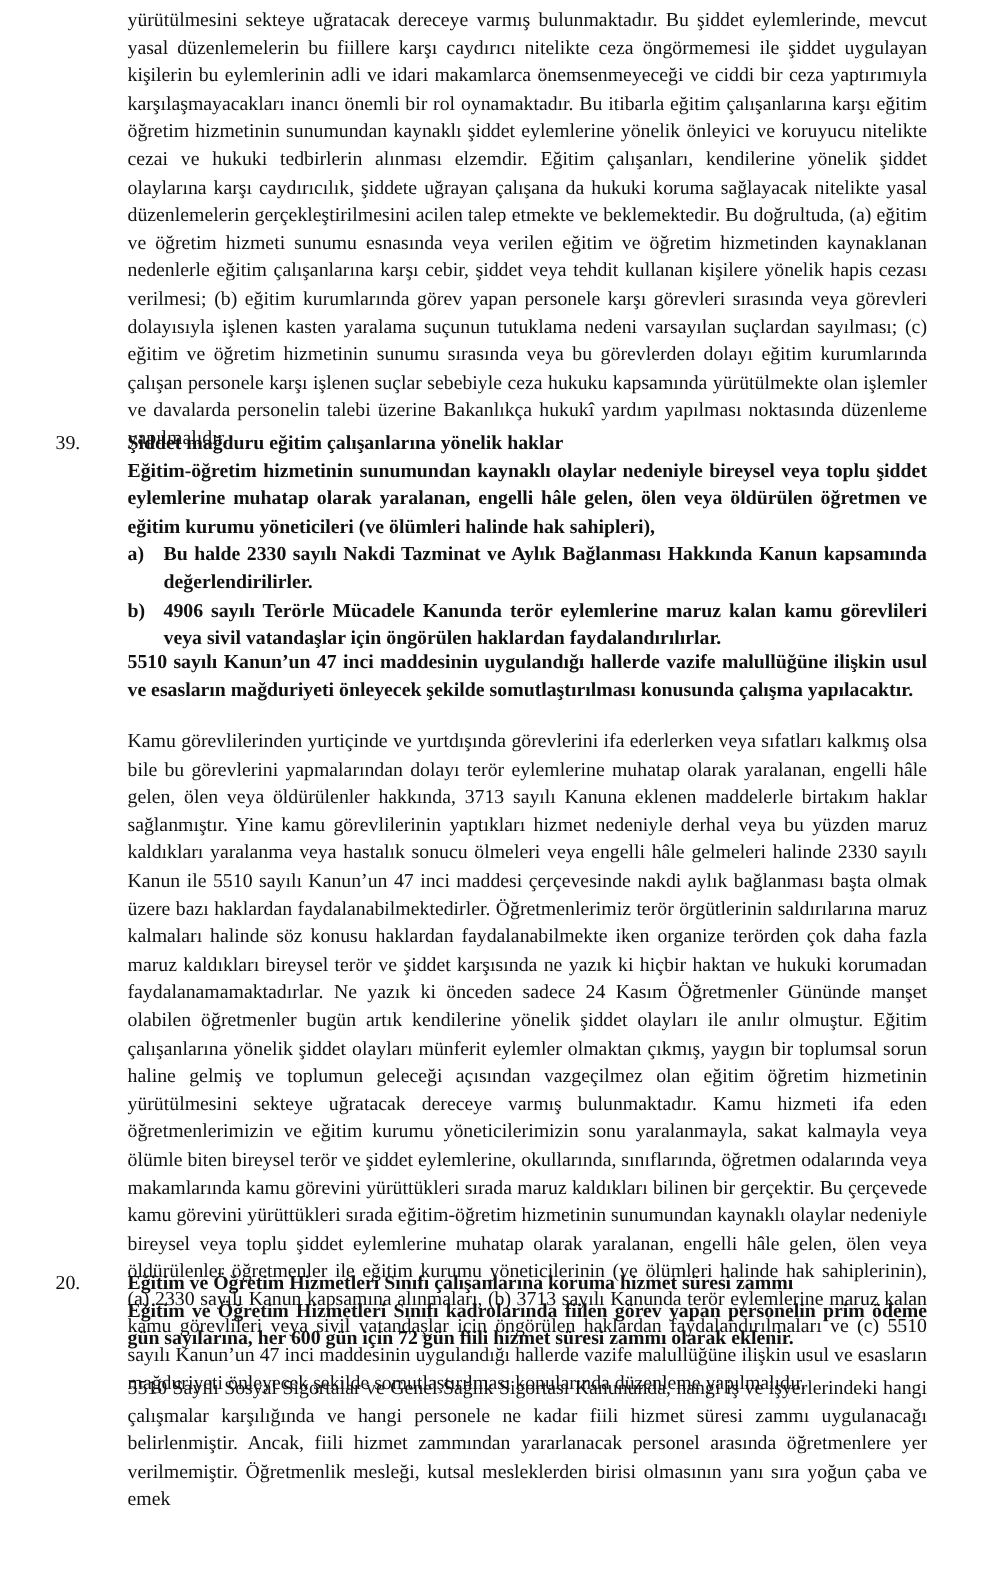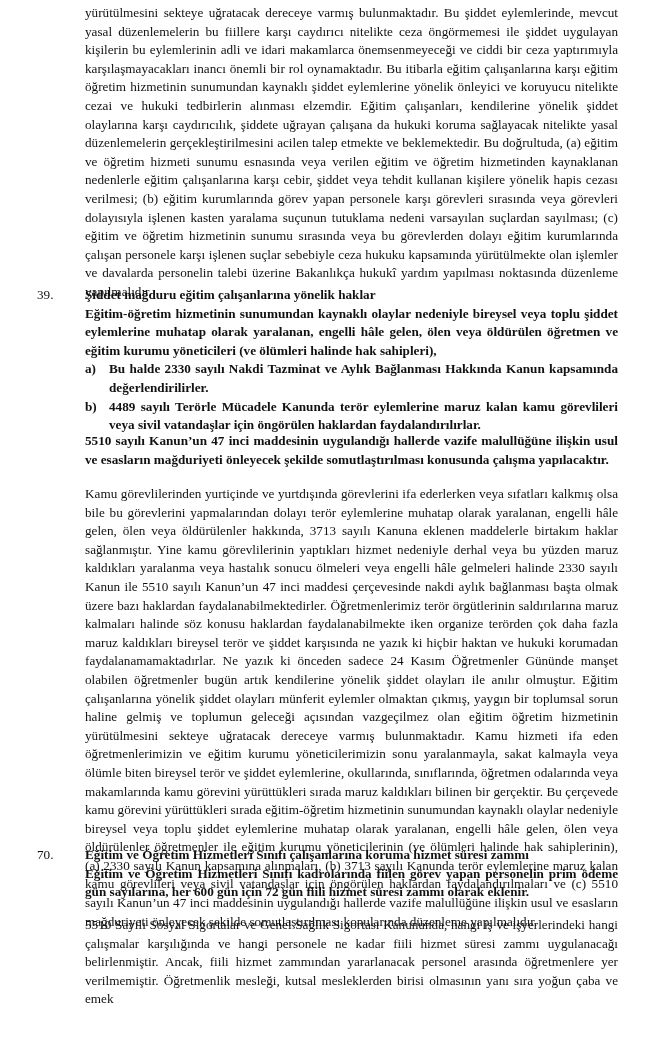--- a/index.html
+++ b/index.html
@@ -25,27 +25,27 @@
   <div class="para bold" style="top:304.6px;">Eğitim-öğretim hizmetinin sunumundan kaynaklı olaylar nedeniyle bireysel veya toplu şiddet eylemlerine muhatap olarak yaralanan, engelli hâle gelen, ölen veya öldürülen öğretmen ve eğitim kurumu yöneticileri (ve ölümleri halinde hak sahipleri),</div>
   <div class="para bold" style="top:286px;">Şiddet mağduru eğitim çalışanlarına yönelik haklar</div>
 
   <div class="list" style="top:360.4px;">
     <div class="li">
       <span class="lbl">a)</span>
       <span>Bu halde 2330 sayılı Nakdi Tazminat ve Aylık Bağlanması Hakkında Kanun kapsamında değerlendirilirler.</span>
     </div>
     <div class="li">
       <span class="lbl">b)</span>
-      <span>4489 sayılı Terörle Mücadele Kanunda terör eylemlerine maruz kalan kamu görevlileri veya sivil vatandaşlar için öngörülen haklardan faydalandırılırlar.</span>
+      <span>4906 sayılı Terörle Mücadele Kanunda terör eylemlerine maruz kalan kamu görevlileri veya sivil vatandaşlar için öngörülen haklardan faydalandırılırlar.</span>
     </div>
   </div>
 
   <div class="para bold" style="top:432px;">5510 sayılı Kanun’un 47 inci maddesinin uygulandığı hallerde vazife malullüğüne ilişkin usul ve esasların mağduriyeti önleyecek şekilde somutlaştırılması konusunda çalışma yapılacaktır.</div>
 
   <div class="para" style="top:485px;">Kamu görevlilerinden yurtiçinde ve yurtdışında görevlerini ifa ederlerken veya sıfatları kalkmış olsa bile bu görevlerini yapmalarından dolayı terör eylemlerine muhatap olarak yaralanan, engelli hâle gelen, ölen veya öldürülenler hakkında, 3713 sayılı Kanuna eklenen maddelerle birtakım haklar sağlanmıştır. Yine kamu görevlilerinin yaptıkları hizmet nedeniyle derhal veya bu yüzden maruz kaldıkları yaralanma veya hastalık sonucu ölmeleri veya engelli hâle gelmeleri halinde 2330 sayılı Kanun ile 5510 sayılı Kanun’un 47 inci maddesi çerçevesinde nakdi aylık bağlanması başta olmak üzere bazı haklardan faydalanabilmektedirler. Öğretmenlerimiz terör örgütlerinin saldırılarına maruz kalmaları halinde söz konusu haklardan faydalanabilmekte iken organize terörden çok daha fazla maruz kaldıkları bireysel terör ve şiddet karşısında ne yazık ki hiçbir haktan ve hukuki korumadan faydalanamamaktadırlar. Ne yazık ki önceden sadece 24 Kasım Öğretmenler Gününde manşet olabilen öğretmenler bugün artık kendilerine yönelik şiddet olayları ile anılır olmuştur. Eğitim çalışanlarına yönelik şiddet olayları münferit eylemler olmaktan çıkmış, yaygın bir toplumsal sorun haline gelmiş ve toplumun geleceği açısından vazgeçilmez olan eğitim öğretim hizmetinin yürütülmesini sekteye uğratacak dereceye varmış bulunmaktadır. Kamu hizmeti ifa eden öğretmenlerimizin ve eğitim kurumu yöneticilerimizin sonu yaralanmayla, sakat kalmayla veya ölümle biten bireysel terör ve şiddet eylemlerine, okullarında, sınıflarında, öğretmen odalarında veya makamlarında kamu görevini yürüttükleri sırada maruz kaldıkları bilinen bir gerçektir. Bu çerçevede kamu görevini yürüttükleri sırada eğitim-öğretim hizmetinin sunumundan kaynaklı olaylar nedeniyle bireysel veya toplu şiddet eylemlerine muhatap olarak yaralanan, engelli hâle gelen, ölen veya öldürülenler öğretmenler ile eğitim kurumu yöneticilerinin (ve ölümleri halinde hak sahiplerinin), (a) 2330 sayılı Kanun kapsamına alınmaları, (b) 3713 sayılı Kanunda terör eylemlerine maruz kalan kamu görevlileri veya sivil vatandaşlar için öngörülen haklardan faydalandırılmaları ve (c) 5510 sayılı Kanun’un 47 inci maddesinin uygulandığı hallerde vazife malullüğüne ilişkin usul ve esasların mağduriyeti önleyecek şekilde somutlaştırılması konularında düzenleme yapılmalıdır.</div>
 
-  <div class="num" style="top:846px;">70.</div>
+  <div class="num" style="top:846px;">20.</div>
   <div class="para bold" style="top:846px;">Eğitim ve Öğretim Hizmetleri Sınıfı çalışanlarına koruma hizmet süresi zammı</div>
   <div class="para bold" style="top:864.6px;">Eğitim ve Öğretim Hizmetleri Sınıfı kadrolarında fiilen görev yapan personelin prim ödeme gün sayılarına, her 600 gün için 72 gün fiili hizmet süresi zammı olarak eklenir.</div>
 
   <div class="para" style="top:916px;">5510 Sayılı Sosyal Sigortalar ve Genel Sağlık Sigortası Kanununda, hangi iş ve işyerlerindeki hangi çalışmalar karşılığında ve hangi personele ne kadar fiili hizmet süresi zammı uygulanacağı belirlenmiştir. Ancak, fiili hizmet zammından yararlanacak personel arasında öğretmenlere yer verilmemiştir. Öğretmenlik mesleği, kutsal mesleklerden birisi olmasının yanı sıra yoğun çaba ve emek</div>
 
 </div>
 
 </body></html>

